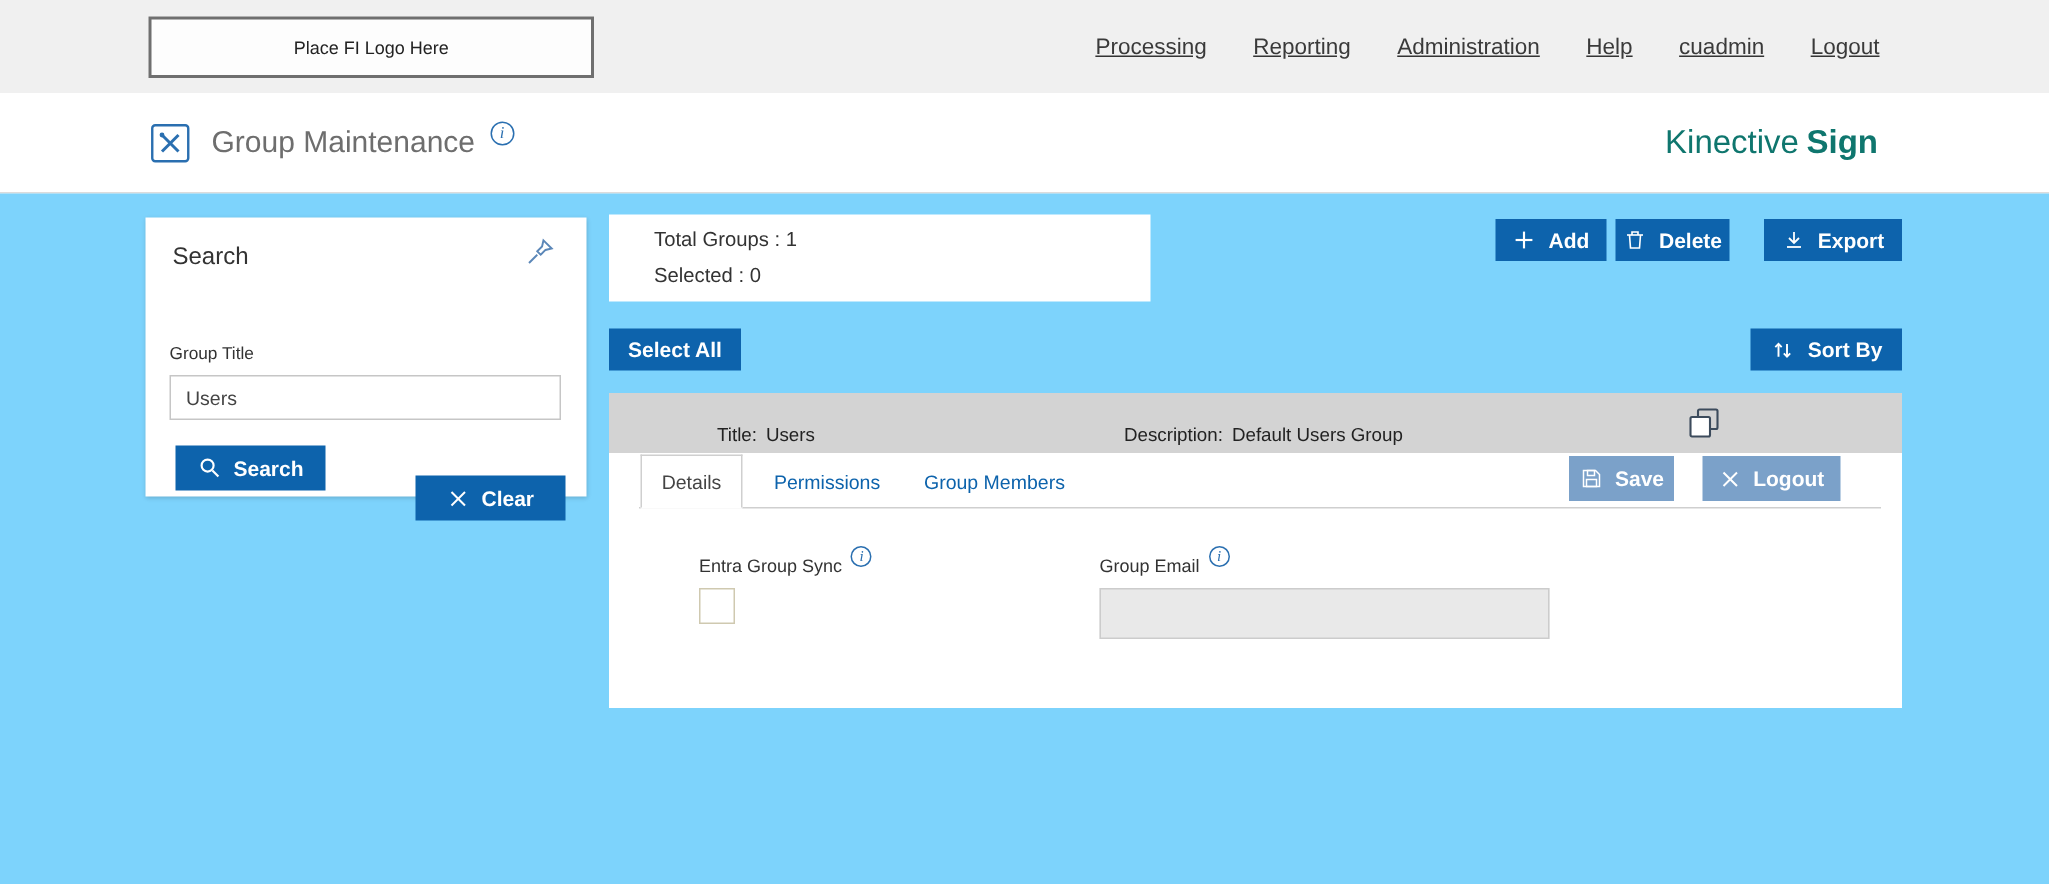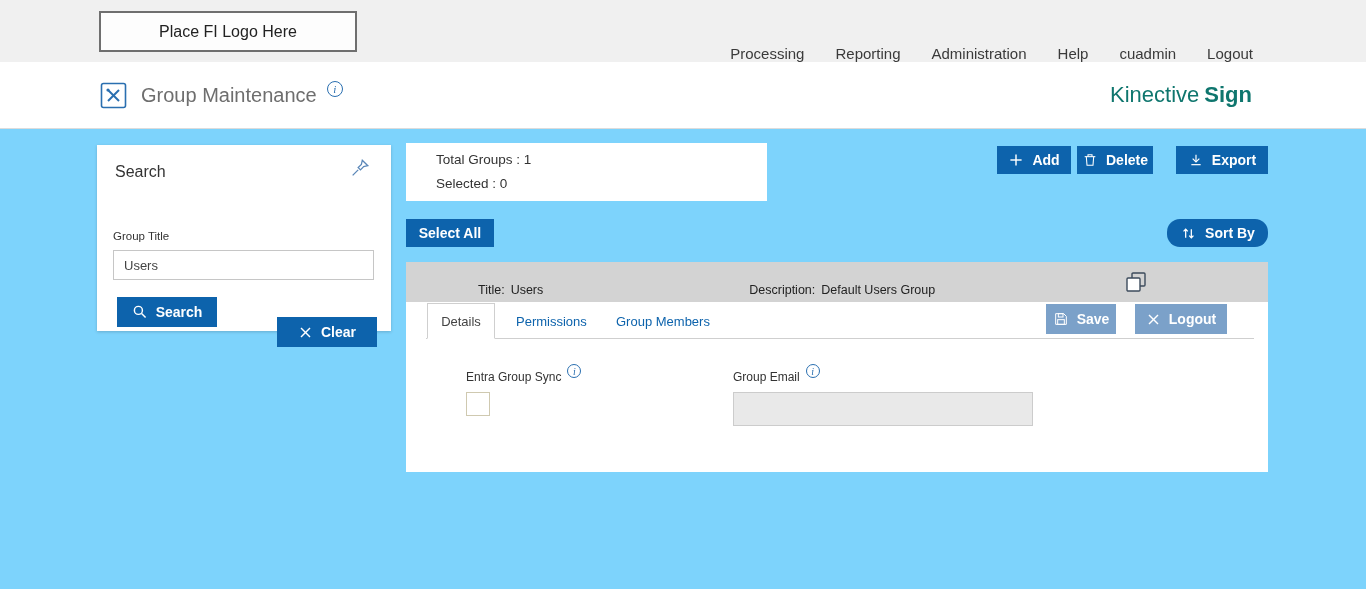--- a/index.html
+++ b/index.html
@@ -2,24 +2,24 @@
 <html><head>
 <meta charset="utf-8">
 <style>
   * { margin:0; padding:0; box-sizing:border-box; }
   html,body { background:#fff; }
   body { font-family:"Liberation Sans", sans-serif; color:#333; }
   .page { position:relative; width:1366px; height:589px; overflow:hidden; background:#f1f1f1; }
 
   
   .topbar { position:absolute; top:0; left:0; width:1366px; height:62px; background:#f0f0f0; }
-  .logo-box { position:absolute; left:99px; top:11px; width:258px; height:41px;
+  .logo-box { position:absolute; left:99px; top:11px; width:297px; height:41px;
               border:2px solid #6f6f6f; background:#fdfdfd; display:flex; align-items:center; justify-content:center;
-              font-size:16px; color:#222; }
-  .topnav { position:absolute; right:113px; top:0; height:62px; display:flex; align-items:flex-end; gap:31px; }
+              font-size:12px; color:#222; }
+  .topnav { position:absolute; right:113px; top:0; height:62px; display:flex; align-items:center; gap:31px;text-decoration:underline; }
   .topnav a { font-size:15px; color:#3a3a3a; text-decoration:none; cursor:pointer; }
 
   
   .header { position:absolute; top:62px; left:0; width:1366px; height:67px; background:#ffffff;
             border-bottom:1px solid #dcdcdc; display:flex; align-items:center; padding-left:100px; }
   .tools-icon { width:27px; height:27px; display:inline-flex; }
   .page-title { font-size:20px; font-weight:normal; color:#6e6e6e; margin-left:14px; }
   .info-icon { display:inline-flex; align-items:center; justify-content:center;
                width:16px; height:16px; border:1px solid #2a6fb0; border-radius:50%;
                color:#2a6fb0; font-size:11px; font-style:italic; font-family:"Liberation Serif",serif;
@@ -49,21 +49,21 @@
   
   .summary-box { position:absolute; left:406px; top:14px; width:361px; height:58px; background:#fff; }
   .summary-box .line1 { position:absolute; left:30px; top:9px;  font-size:13.5px; color:#333; }
   .summary-box .line2 { position:absolute; left:30px; top:33px; font-size:13.5px; color:#333; }
 
   
   .btn-add    { position:absolute; left:997px;  top:17px; width:74px;  height:28px; }
   .btn-delete { position:absolute; left:1077px; top:17px; width:76px;  height:28px; }
   .btn-export { position:absolute; left:1176px; top:17px; width:92px;  height:28px; }
   .btn-select-all { position:absolute; left:406px;  top:90px; width:88px;  height:28px; }
-  .btn-sort-by    { position:absolute; left:1167px; top:90px; width:101px; height:28px;border-radius:13px; }
+  .btn-sort-by    { position:absolute; left:1167px; top:90px; width:101px; height:28px; }
 
   
   .group-row { position:absolute; left:406px; top:133px; width:862px; height:56px; background:#d3d3d3;
                display:flex; align-items:center; font-size:12.5px; color:#222; cursor:pointer; }
   .group-row .title-cell { margin-left:72px; }
   .group-row .label { margin-right:6px; }
   .group-row .desc-cell { margin-left:206px; }
   .copy-icon { position:absolute; left:718px; top:8px; width:24px; height:24px; cursor:pointer; }
 
   

